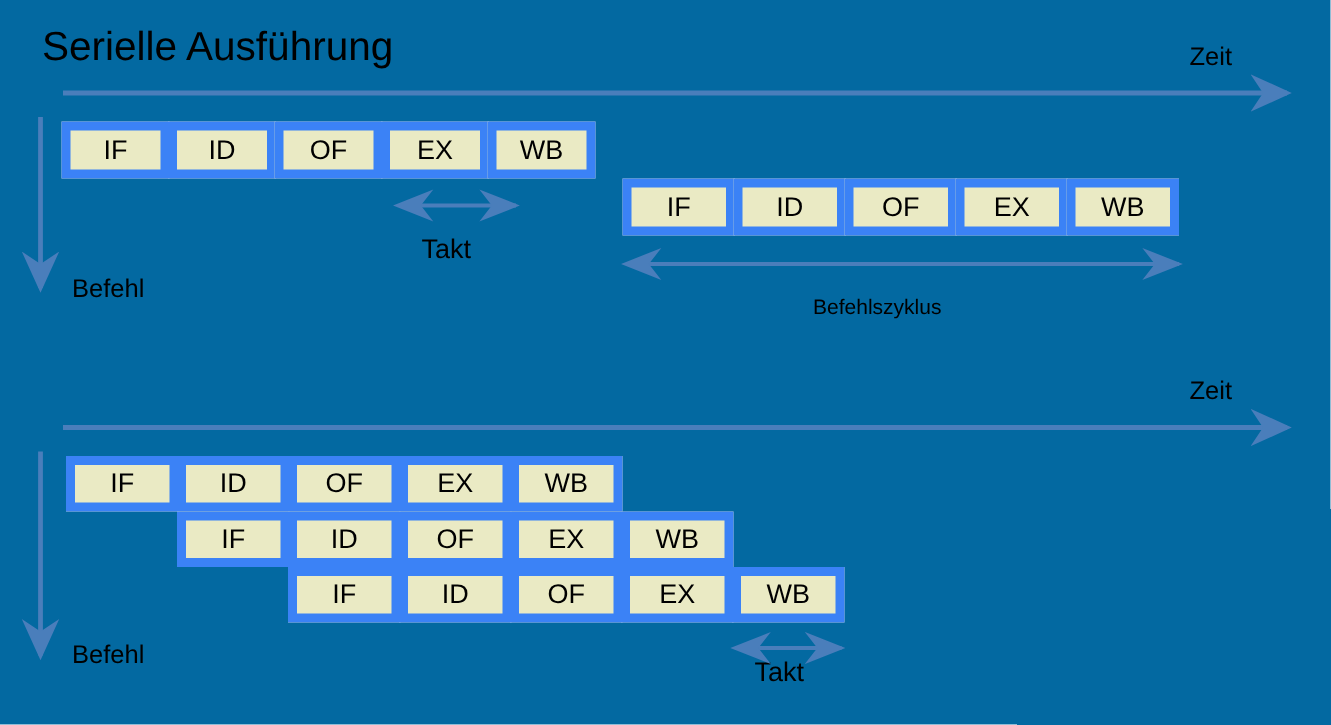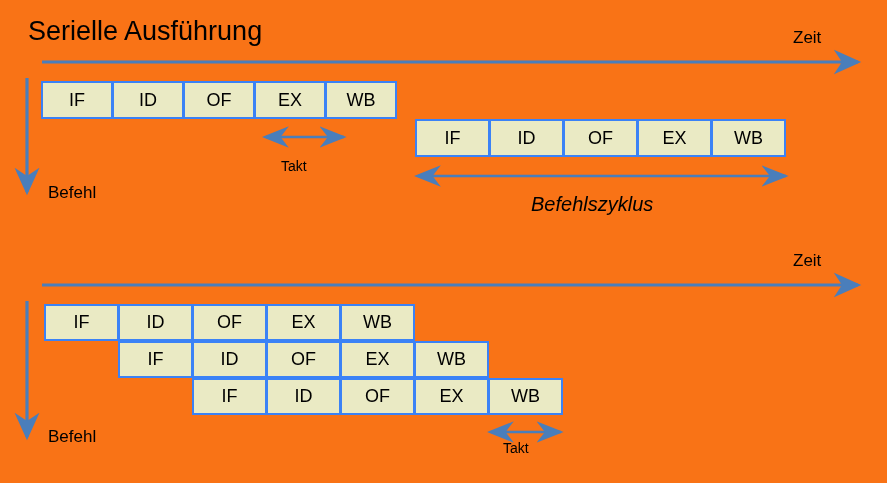--- a/index.html
+++ b/index.html
@@ -7,49 +7,49 @@
     padding: 0;
     background: #ffffff;
   }
   body {
     font-family: "Liberation Sans", sans-serif;
   }
   #canvas {
     position: relative;
     width: 887px;
     height: 483px;
-    background: #f97316;
+    background: #0369a1;
     overflow: hidden;
   }
   .section-title {
     position: absolute;
     font-size: 27px;
     line-height: 30px;
     color: #000000;
     white-space: nowrap;
     letter-spacing: 0px;
   }
   .axis-label {
     position: absolute;
     font-size: 17px;
     line-height: 19px;
     color: #000000;
     white-space: nowrap;
   }
   .stage-label {
     position: absolute;
-    font-size: 14px;
+    font-size: 18px;
     line-height: 19px;
     color: #000000;
     white-space: nowrap;
   }
   .cell {
     position: absolute;
     box-sizing: border-box;
-    border: 2px solid #3b82f6;
+    border: 6px solid #3b82f6;
     display: flex;
     align-items: center;
     justify-content: center;
     font-size: 18px;
     color: #000000;
   }
   .svg-layer {
     position: absolute;
     left: 0;
     top: 0;
@@ -76,21 +76,21 @@
   <div class="cell" style="left:325px; top:81px; width:72px; height:38px; background:#EAEAC4;">WB</div>
 
   <div class="cell" style="left:415px; top:119px; width:75px; height:38px; background:#EAEAC4;">IF</div>
   <div class="cell" style="left:489px; top:119px; width:75px; height:38px; background:#EAEAC4;">ID</div>
   <div class="cell" style="left:563px; top:119px; width:75px; height:38px; background:#EAEAC4;">OF</div>
   <div class="cell" style="left:637px; top:119px; width:75px; height:38px; background:#EAEAC4;">EX</div>
   <div class="cell" style="left:711px; top:119px; width:75px; height:38px; background:#EAEAC4;">WB</div>
 
   <div class="stage-label" style="left:281px; top:157px;">Takt</div>
 
-  <div class="stage-label" style="left:531px; top:195px; font-size:20px;font-style:italic;">Befehlszyklus</div>
+  <div class="stage-label" style="left:542px; top:195px; font-size:14px;">Befehlszyklus</div>
 
 
   <div class="axis-label" style="left:793px; top:251px;">Zeit</div>
 
   <div class="axis-label" style="left:48px; top:427px;">Befehl</div>
 
   <div class="cell" style="left:44px; top:304px; width:75px; height:37px; background:#EAEAC4;">IF</div>
   <div class="cell" style="left:118px; top:304px; width:75px; height:37px; background:#EAEAC4;">ID</div>
   <div class="cell" style="left:192px; top:304px; width:75px; height:37px; background:#EAEAC4;">OF</div>
   <div class="cell" style="left:266px; top:304px; width:75px; height:37px; background:#EAEAC4;">EX</div>

